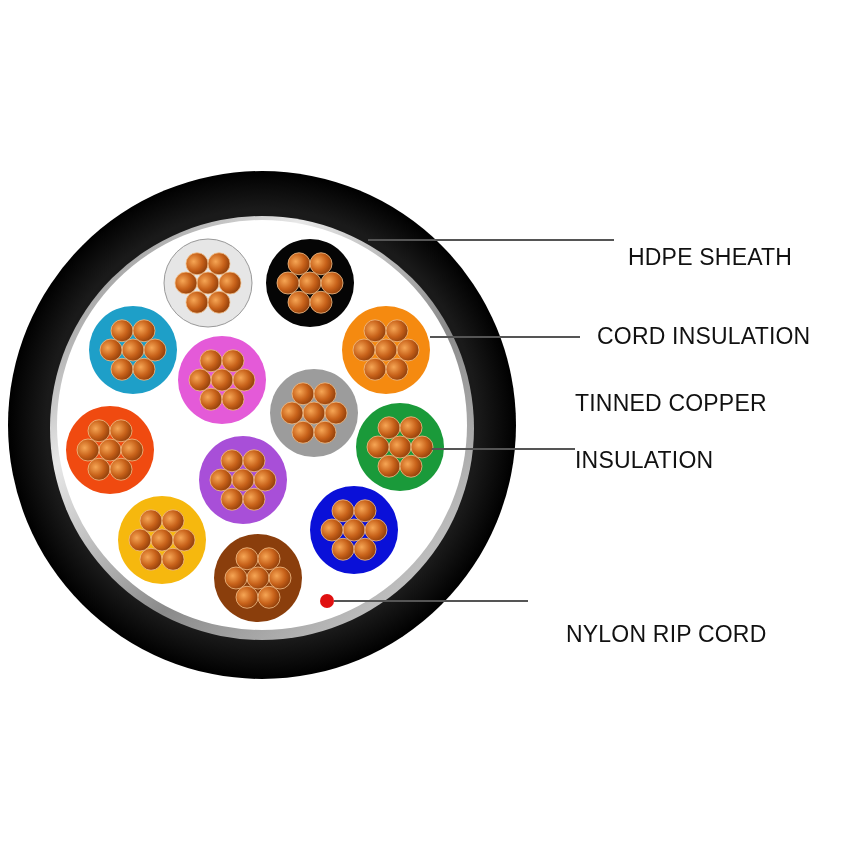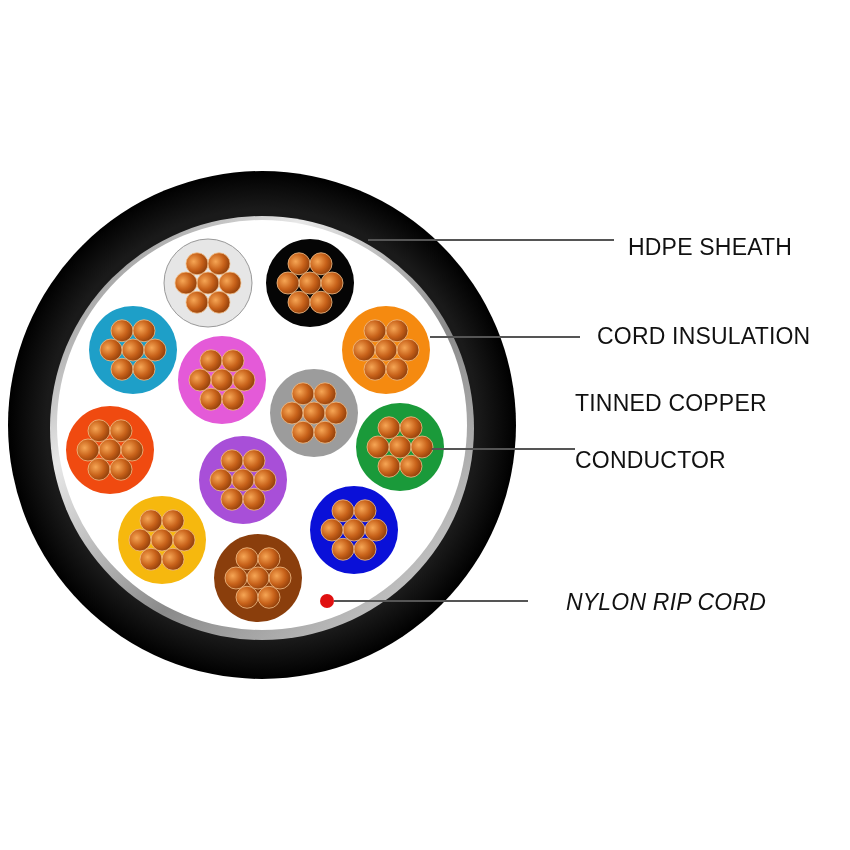--- a/index.html
+++ b/index.html
@@ -159,17 +159,17 @@
     </g>
 
   <circle cx="327" cy="601" r="7" fill="#e01010"></circle>
 
   <line x1="368" y1="240" x2="614" y2="240" stroke="#555" stroke-width="2"></line>
   <line x1="430" y1="337" x2="580" y2="337" stroke="#555" stroke-width="2"></line>
   <line x1="432" y1="449" x2="575" y2="449" stroke="#555" stroke-width="2"></line>
   <line x1="334" y1="601" x2="528" y2="601" stroke="#555" stroke-width="2"></line>
 </svg>
 
-<div class="label" style="left:628px;top:230px;">HDPE SHEATH</div>
+<div class="label" style="left:628px;top:240px;">HDPE SHEATH</div>
 <div class="label" style="left:597px;top:319px;">CORD INSULATION</div>
 <div class="label" style="left:575px;top:386px;">TINNED COPPER</div>
-<div class="label" style="left:575px;top:443px;">CONDUCTOR</div>
-<div class="label" style="left:566px;top:585px;font-style:italic;">NYLON RIP CORD</div>
+<div class="label" style="left:575px;top:443px;">INSULATION</div>
+<div class="label" style="left:566px;top:617px;">NYLON RIP CORD</div>
 
 </body></html>

